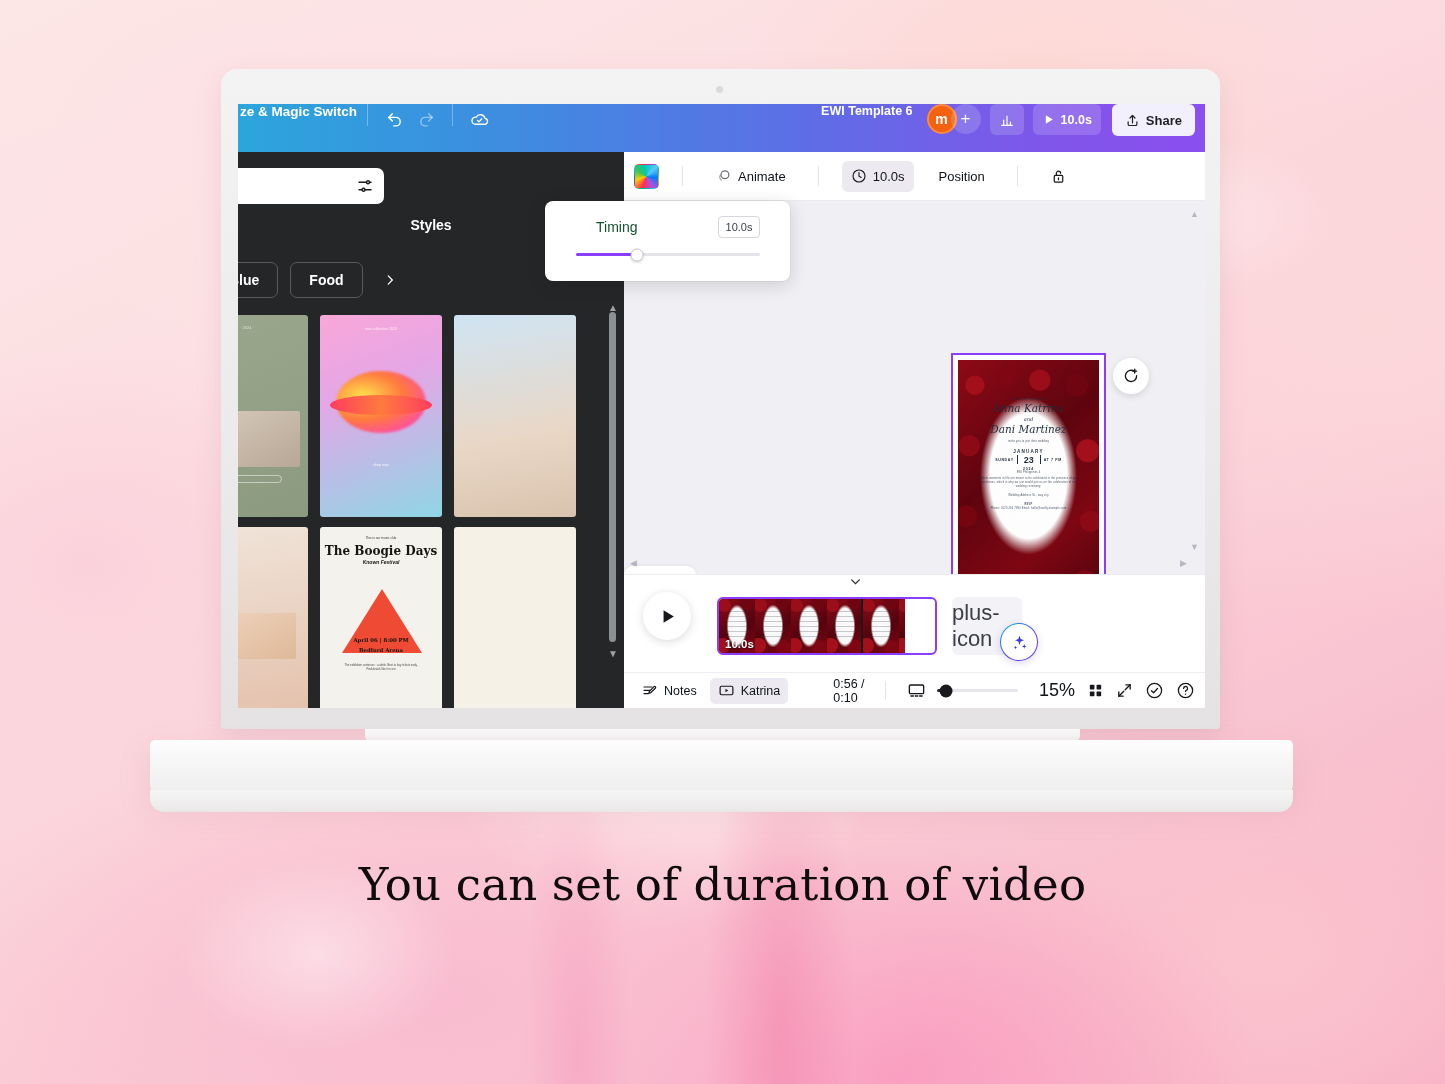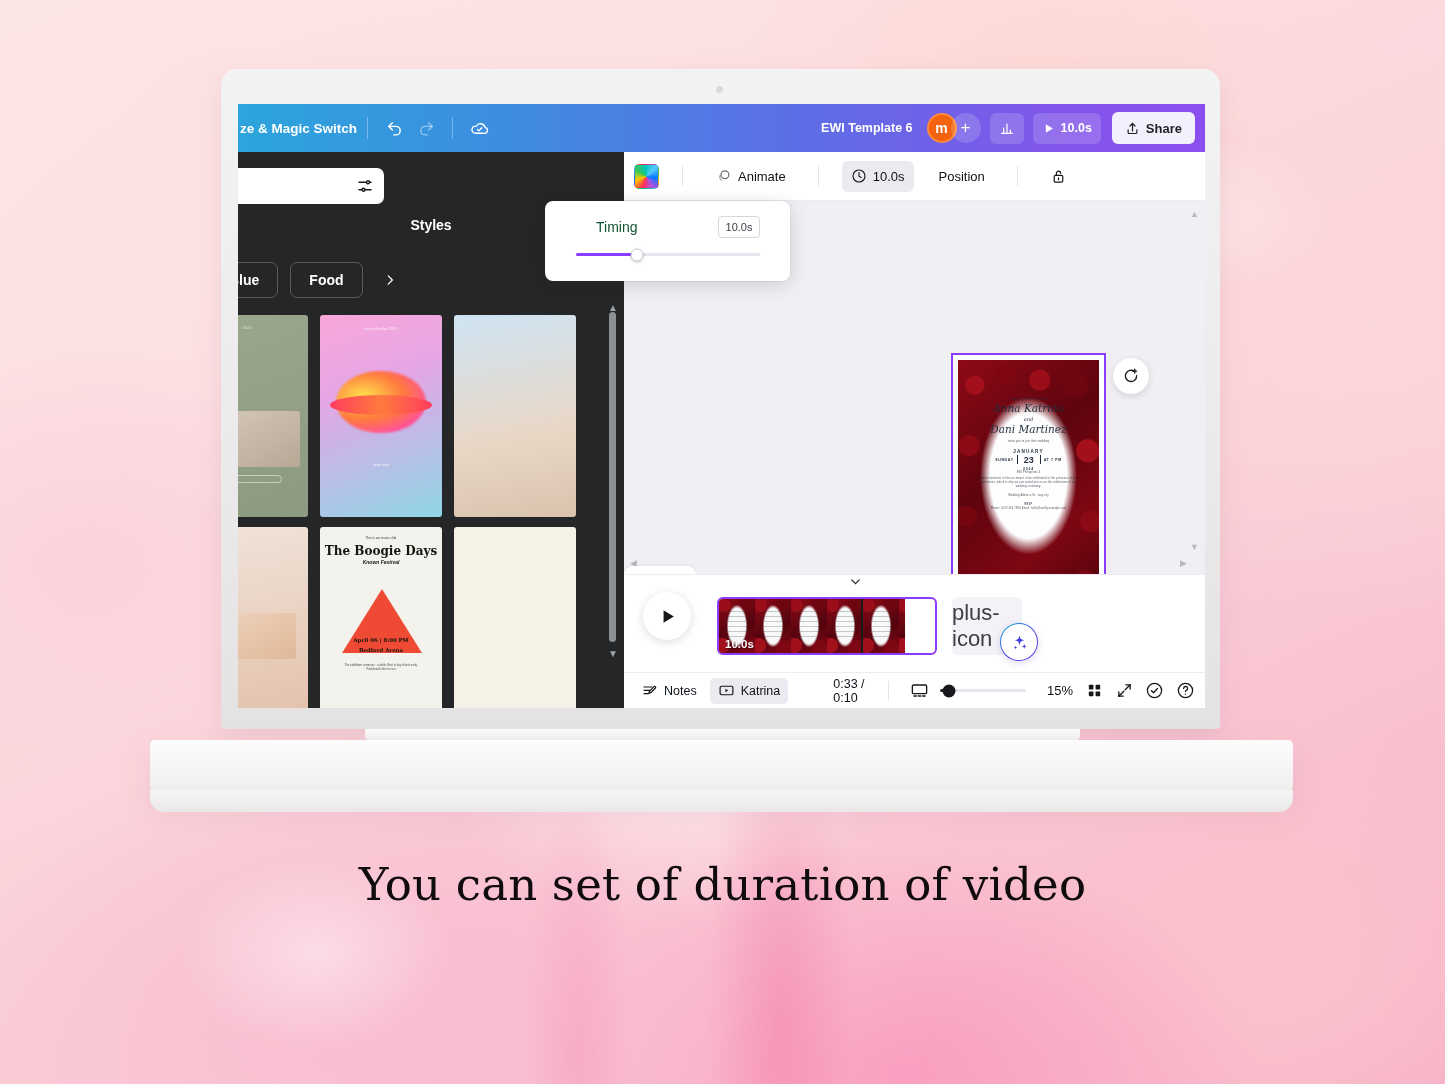--- a/index.html
+++ b/index.html
@@ -71,21 +71,21 @@
     position: absolute; left: 150px; top: 790px;
     width: 1143px; height: 22px;
     background: linear-gradient(180deg,#f7f6f6,#e9e7e7);
     border-radius: 0 0 14px 14px;
   }
 
   
   #topbar {
     position: absolute; left: 0; top: 0; width: 967px; height: 48px;
     background: linear-gradient(90deg,#2ca5dc 0%, #3e8ce0 28%, #5d6ee6 58%, #8155ea 85%, #8b4ff0 100%);
-    display: flex; align-items: center; color: #fff;
+    display: flex; align-items: flex-start; color: #fff;
   }
   .tb-title { font-size: 13.5px; font-weight: 700; padding-left: 2px; white-space: nowrap; }
   .tb-sep { width: 1px; height: 22px; background: rgba(255,255,255,.32); margin: 0 10px; }
   .tb-icon {
     width: 32px; height: 30px; display: flex; align-items: center; justify-content: center;
     border-radius: 5px; cursor: pointer;
   }
   .tb-spacer { flex: 1; }
   .doc-title { font-size: 12.5px; font-weight: 600; margin-right: 14px; white-space: nowrap; }
   .avatar {
@@ -339,21 +339,21 @@
   .bb-item {
     height: 26px; display: flex; align-items: center; gap: 6px;
     padding: 0 8px; border-radius: 5px; font-size: 12.5px; color: #0e1318; font-weight: 500; text-align: right;
   }
   .bb-item.active { background: #eceaf0; }
   .bb-time { font-size: 12.5px; color: #0e1318; font-weight: 500; margin-left: 40px; }
   .bb-sep { width: 1px; height: 19px; background: #e5e3e9; margin: 0 9px; }
   .zoom-track { position: relative; width: 125px; height: 3px; background: #e7e5eb; border-radius: 2px; margin: 0 6px; }
   .zoom-fill { position: absolute; left: 0; top: 0; width: 9px; height: 3px; background: #2b2b32; border-radius: 2px; }
   .zoom-knob { position: absolute; left: 9px; top: 50%; transform: translate(-50%,-50%); width: 13px; height: 13px; border-radius: 50%; background: #18181d; }
-  .zoom-pct { font-size: 13px; color: #0e1318; font-weight: 500; margin-left: 10px; }
+  .zoom-pct { font-size: 18px; color: #0e1318; font-weight: 500; margin-left: 10px; }
   .bb-icon { width: 26px; height: 26px; display: flex; align-items: center; justify-content: center; margin-left: 7px; }
 
   
   #caption {
     position: absolute; left: 0; top: 858px; width: 1445px;
     text-align: center;
     font-family: "DejaVu Serif", serif;
     font-size: 45px; color: #100c0e; letter-spacing: .2px;
   }
 </style>
@@ -646,21 +646,21 @@
         </svg>
         <span>Notes</span>
       </div>
       <div class="bb-item active">
         <svg width="17" height="17" viewBox="0 0 24 24" fill="none" stroke="#17171c" stroke-width="1.7">
           <rect x="3" y="6" width="18" height="12" rx="2"></rect>
             <path d="M10.5 9.5l4 2.5-4 2.5z" fill="#17171c" stroke="none"></path>
         </svg>
         <span>Katrina</span>
       </div>
-      <div class="bb-time">0:33 / 0:10</div>
+      <div class="bb-time">0:56 / 0:10</div>
       <div class="bb-sep"></div>
       <div class="bb-icon">
         <svg width="19" height="19" viewBox="0 0 24 24" fill="none" stroke="#17171c" stroke-width="1.7">
           <rect x="3" y="5" width="18" height="11" rx="1.6"></rect>
           <path d="M5 19h3M10.5 19h3M16 19h3" stroke-width="1.9" stroke-linecap="round"></path>
         </svg>
       </div>
       <div class="zoom-track">
         <div class="zoom-fill"></div>
         <div class="zoom-knob"></div>

